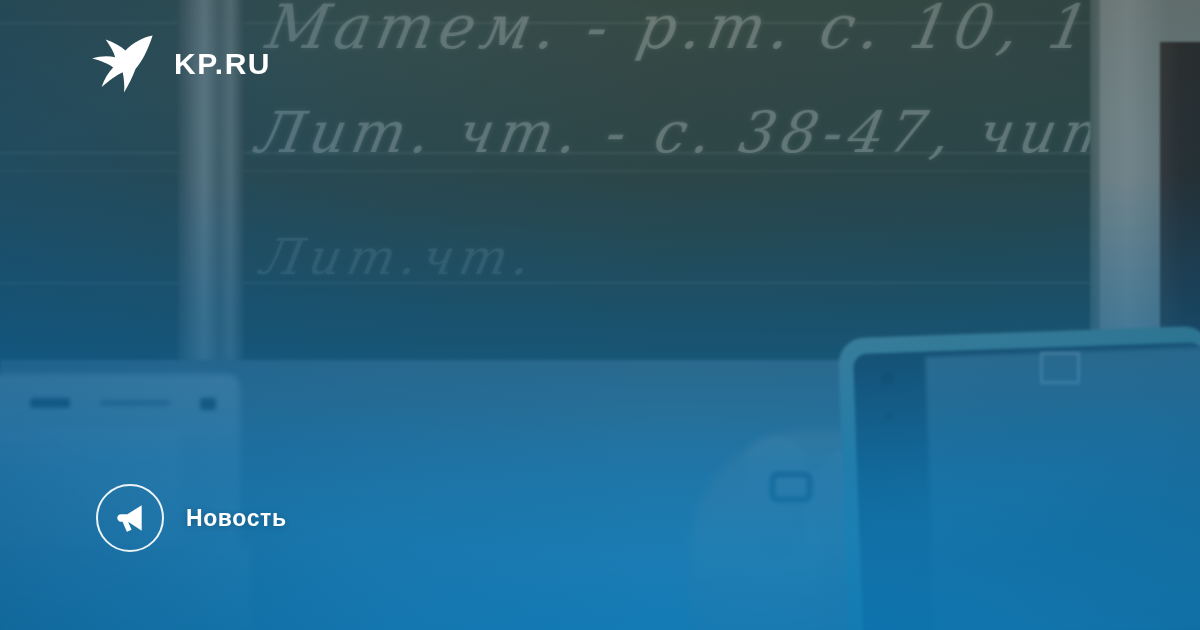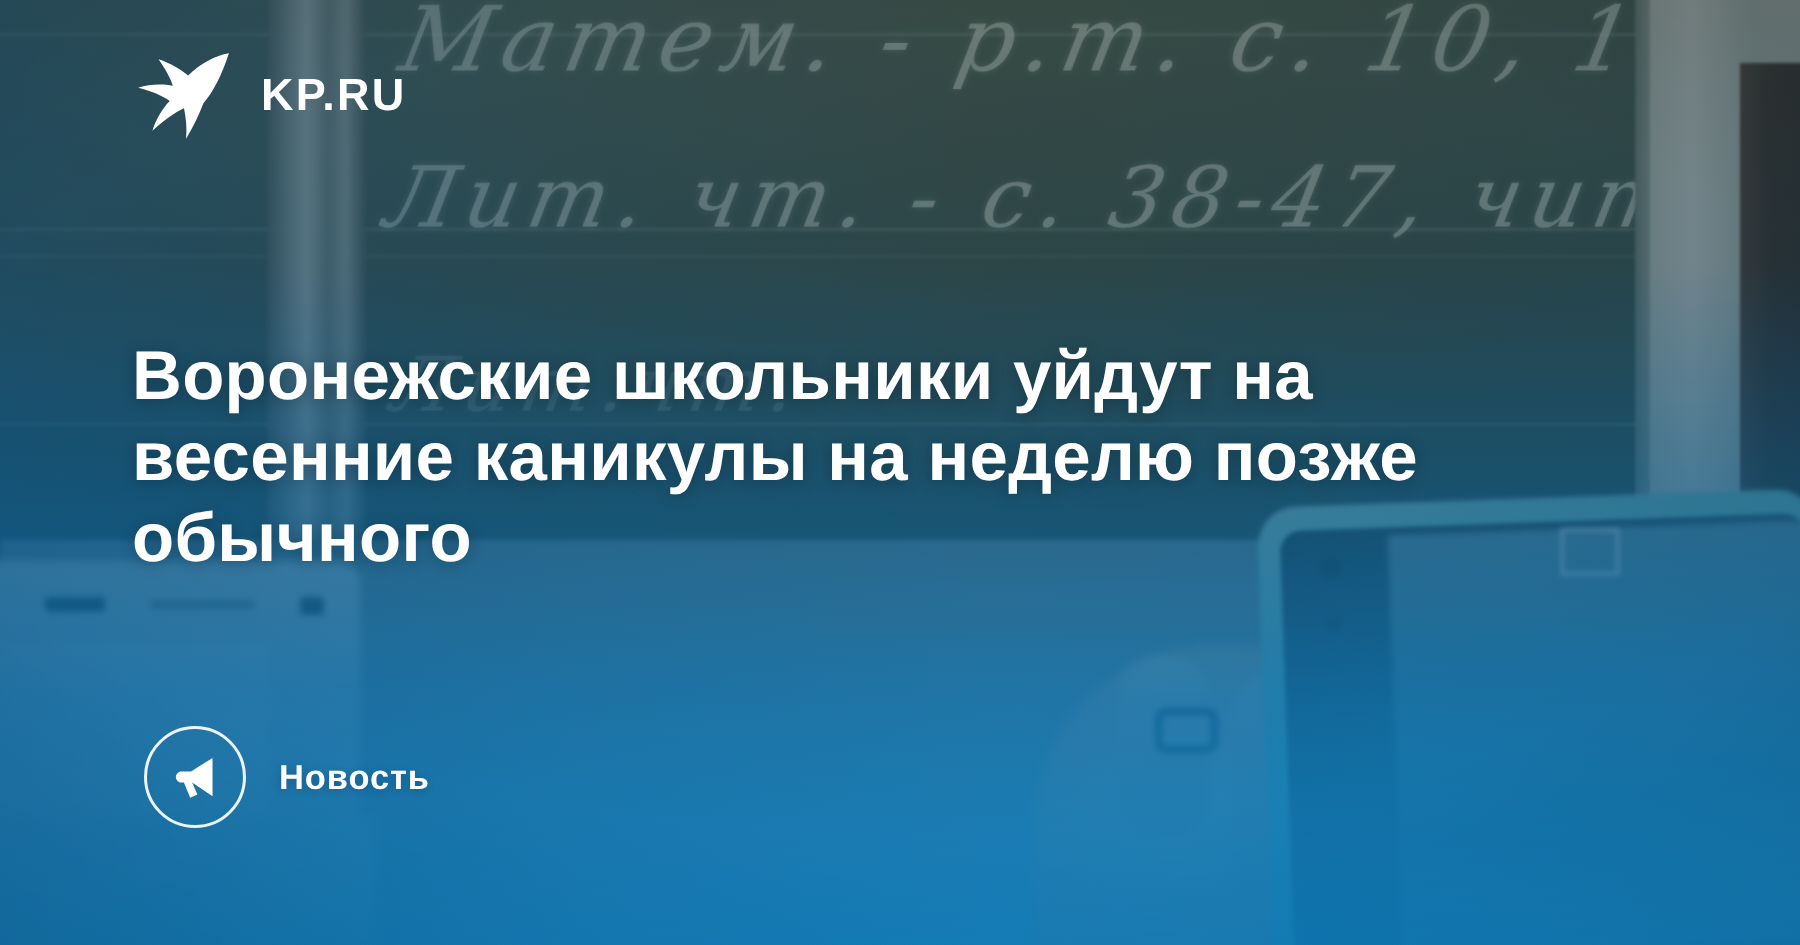--- a/index.html
+++ b/index.html
@@ -275,21 +275,20 @@
         <svg viewBox="0 0 100 100" xmlns="http://www.w3.org/2000/svg" aria-hidden="true">
           <path fill="#ffffff" d="M95,8 C82,10 67,18 55,30 C48,24 38,18 26,14 C33,24 38,33 40,40
                                    C30,38 18,38 6,42 C19,45 30,50 37,55 C30,62 24,72 20,84
                                    C31,74 42,66 51,62 C53,72 54,82 53,92 C60,80 66,68 70,57
                                    C79,47 88,30 95,8 Z"></path>
         </svg>
       </span>
       <span class="brand-name">KP.RU</span>
     </div>
 
-    <h1 class="headline">Воронежские школьники уйдут на весенние каникулы на неделю позже обычного</h1>
 
     <div class="badge">
       <span class="badge-circle">
         <svg viewBox="0 0 32 32" xmlns="http://www.w3.org/2000/svg" aria-hidden="true">
           <path fill="#ffffff" d="M27,4 L13.5,12.5 L7.5,12.5 C5.6,12.5 4,14.1 4,16 C4,17.9 5.6,19.5 7.5,19.5
                                   L9,19.5 L13,29 L17.5,27 L14.2,19.5 L27,28 Z"></path>
         </svg>
       </span>
       <span class="badge-label">Новость</span>
     </div>

